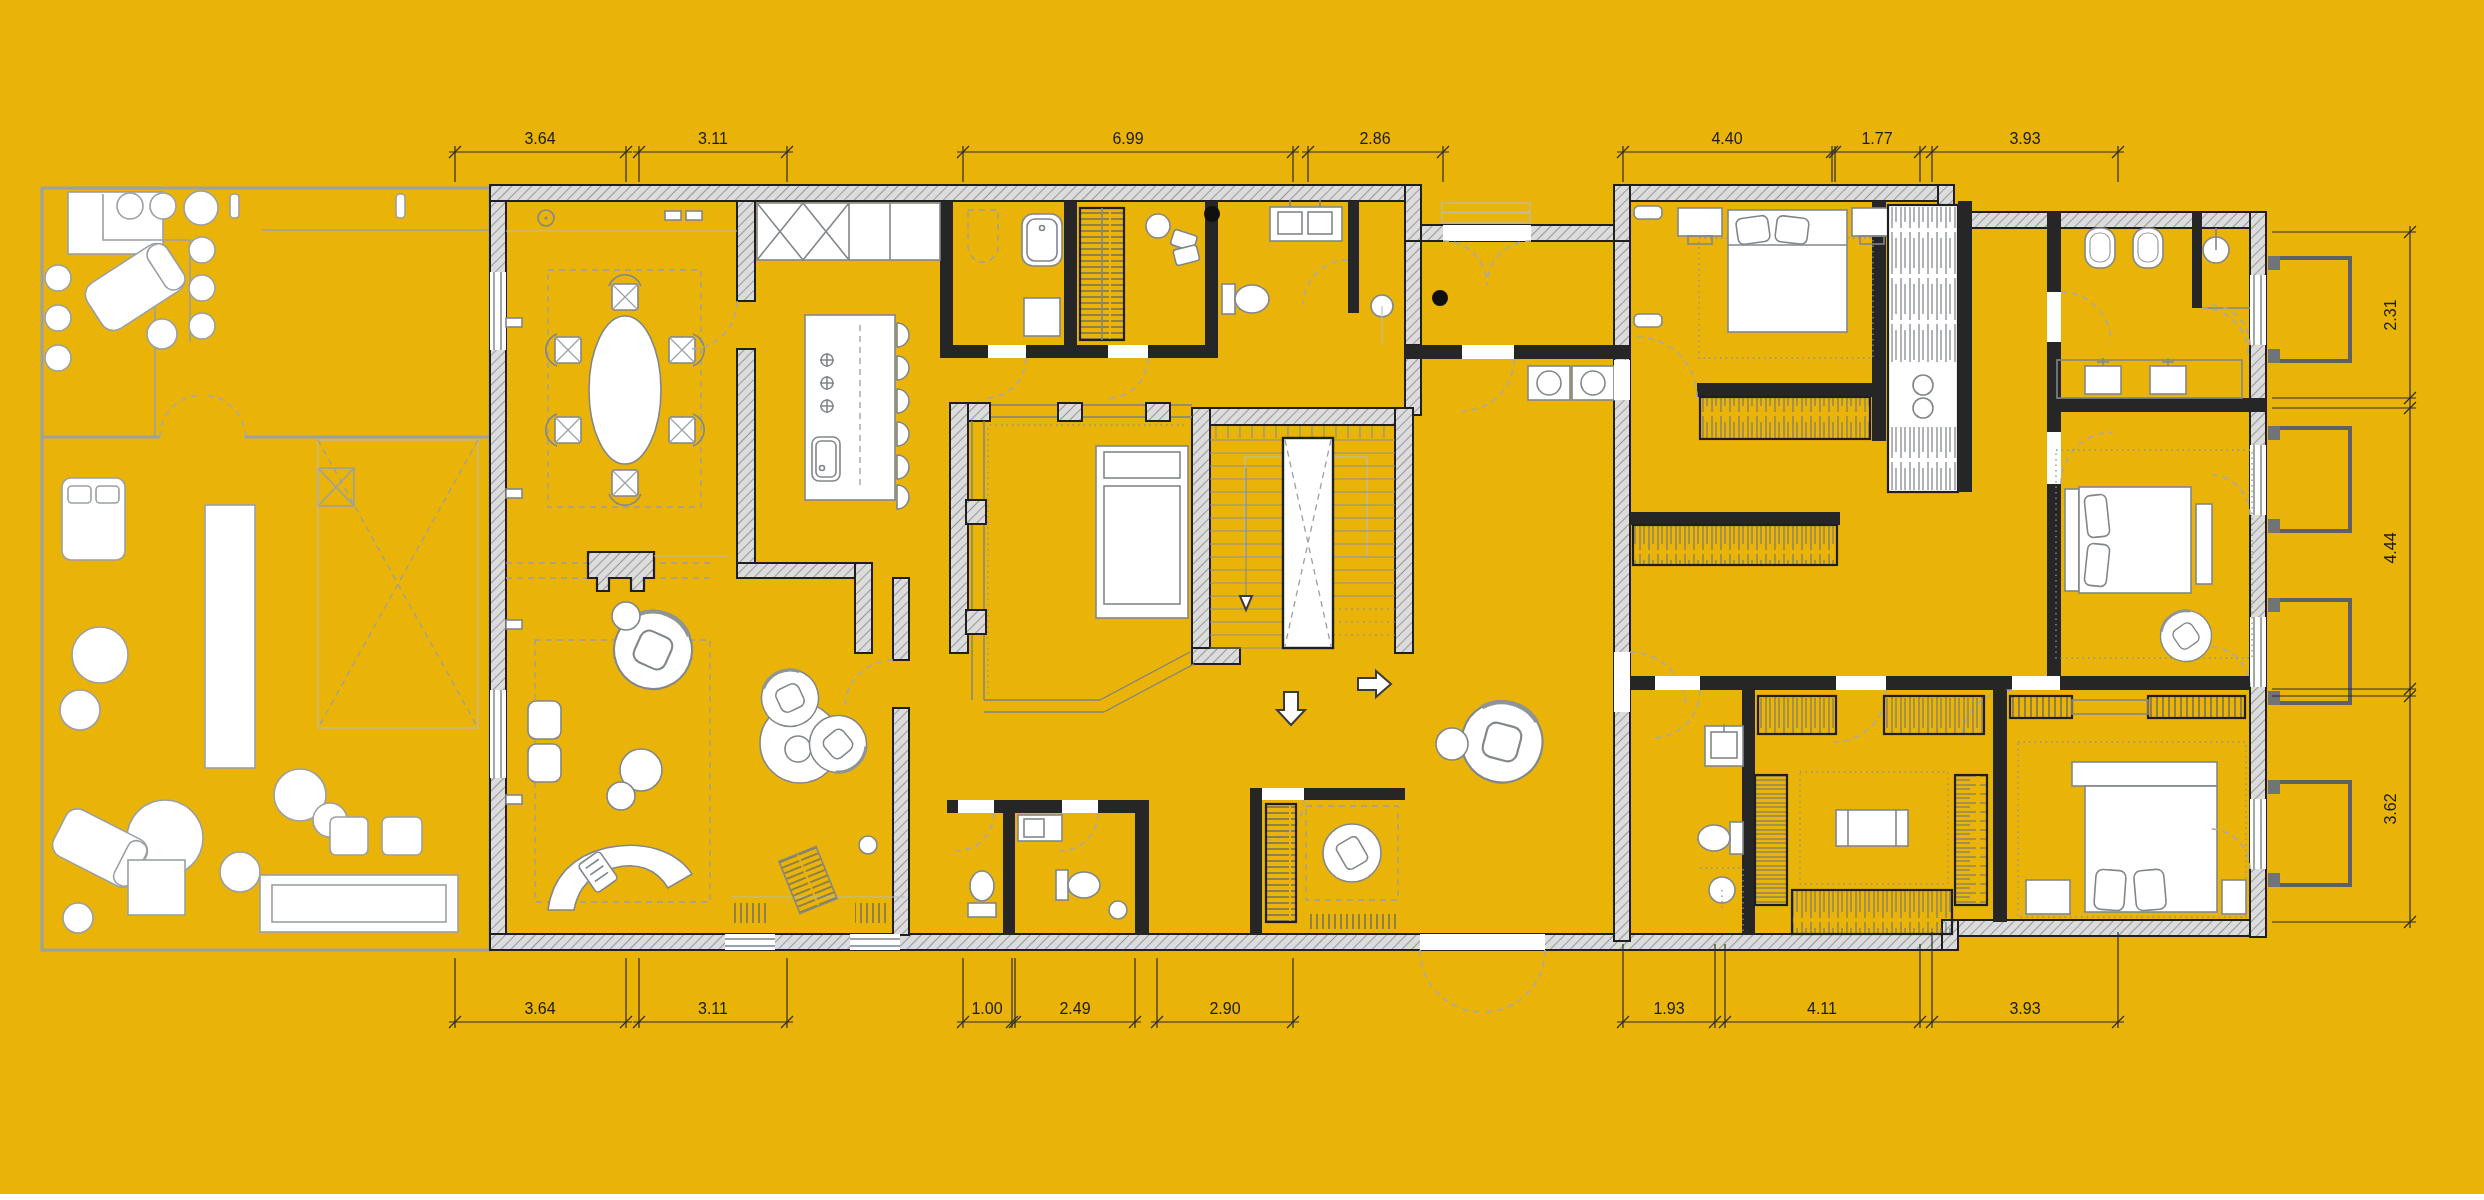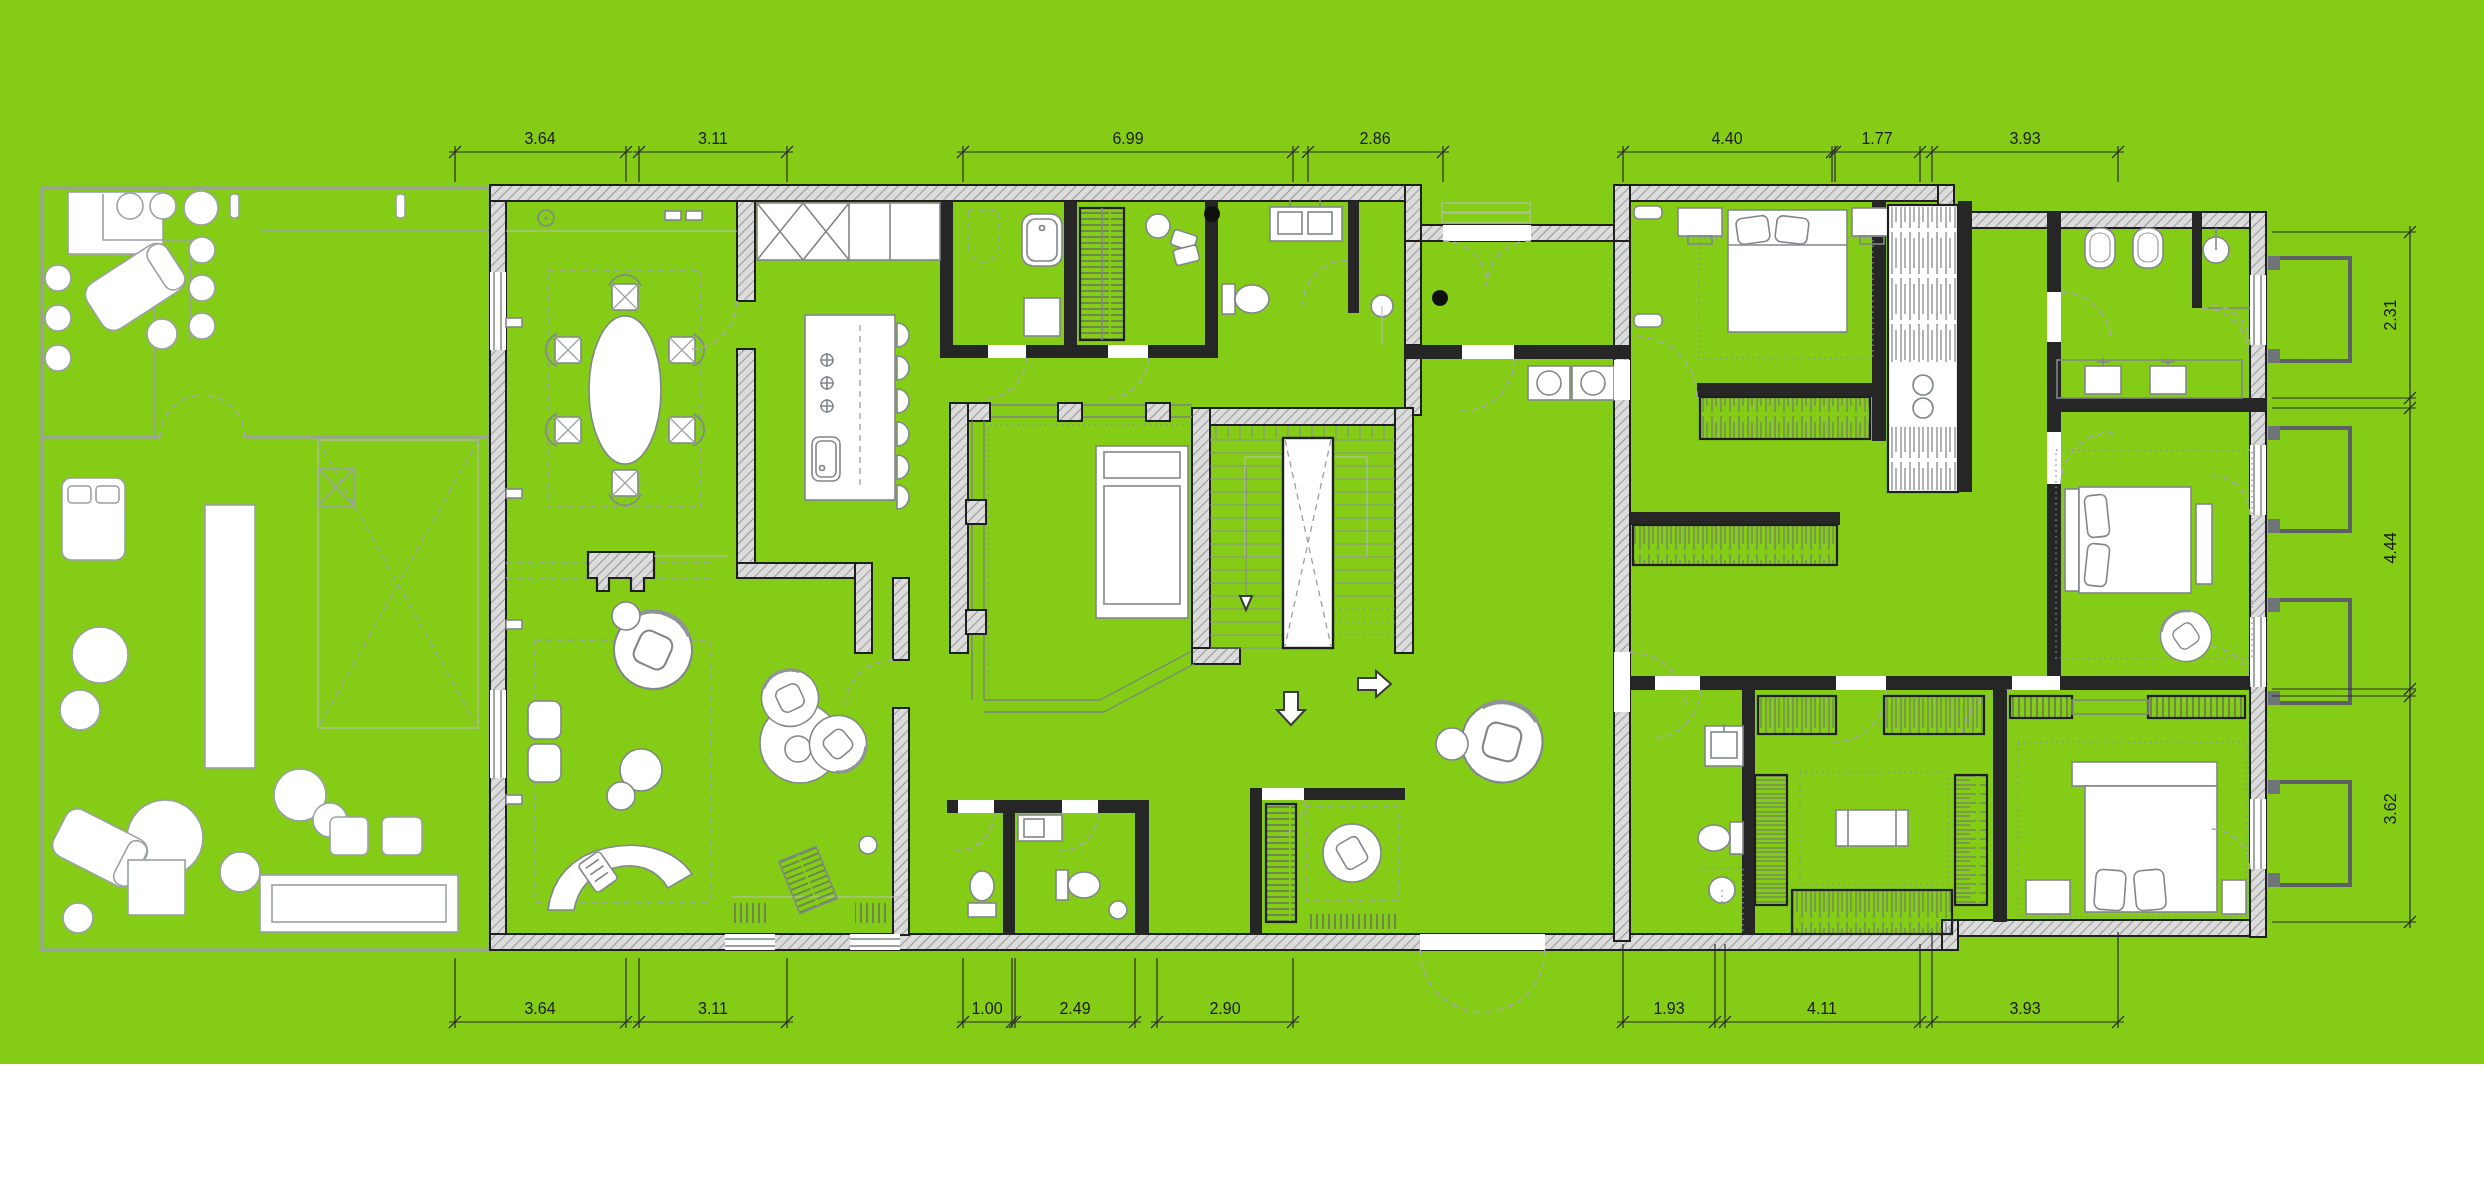--- a/index.html
+++ b/index.html
@@ -1,21 +1,21 @@
 <!DOCTYPE html>
 <html style="--ink: #1f1f1f; --wall-hatch-bg: #dcdcdc; --wall-hatch-line: #9b9b9b; --partition: #262626; --furniture-line: #82878b; --annex-line: #9aa0a4; --door-arc: #a9a9a9; --dim-line: #2b2b2b;"><head>
 <meta charset="utf-8">
 <style>
   :root{
     --ink:#1f1f1f; --wall-hatch-bg:#dcdcdc; --wall-hatch-line:#9b9b9b;
     --partition:#262626; --furniture-line:#82878b; --annex-line:#9aa0a4;
     --door-arc:#a9a9a9; --dim-line:#2b2b2b;
   }
   html,body{margin:0;padding:0;background:#fff;}
-  .stage{width:2484px;height:1064px;background:#84cc16;position:relative;overflow:hidden;}
+  .stage{width:2484px;height:1194px;background:#eab308;position:relative;overflow:hidden;}
   svg{display:block;}
   .wall{fill:url(#hatch);stroke:var(--ink);stroke-width:2;}
   .blk{fill:var(--partition);stroke:none;}
   .win{fill:#fff;stroke:none;}
   .glz{stroke:#7d8285;stroke-width:1.4;fill:none;}
   .furn{fill:#fff;stroke:var(--furniture-line);stroke-width:1.6;}
   .furno{fill:none;stroke:var(--furniture-line);stroke-width:1.6;}
   .thin{fill:none;stroke:#b9bcbe;stroke-width:1.1;}
   .annex{fill:none;stroke:var(--annex-line);stroke-width:3;}
   .annexf{fill:#fff;stroke:var(--annex-line);stroke-width:1.6;}

